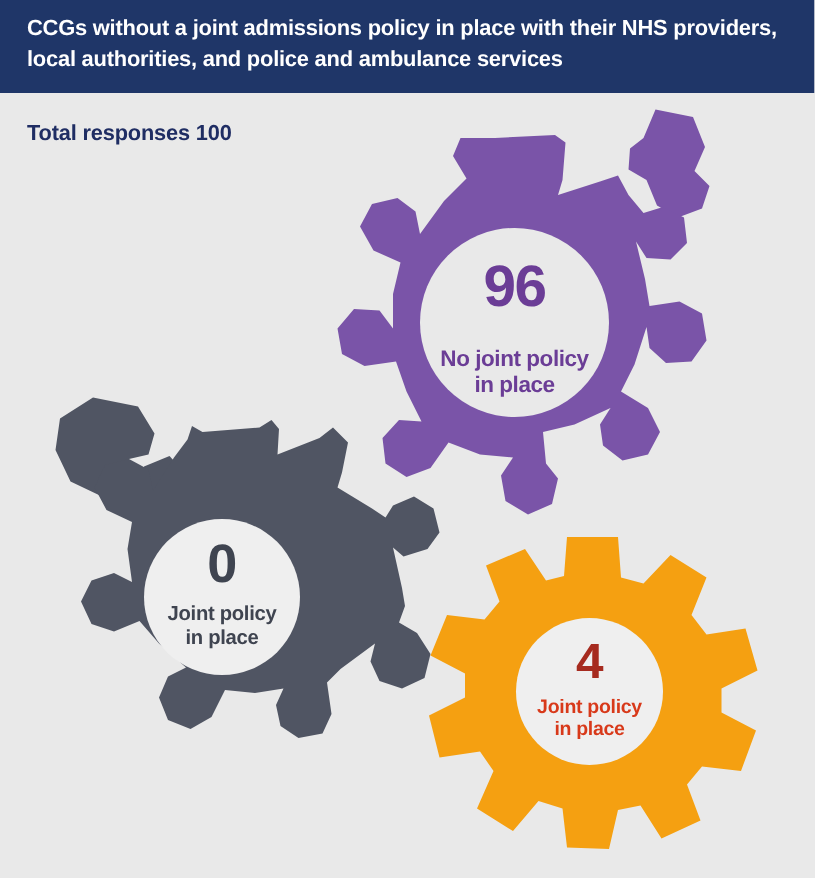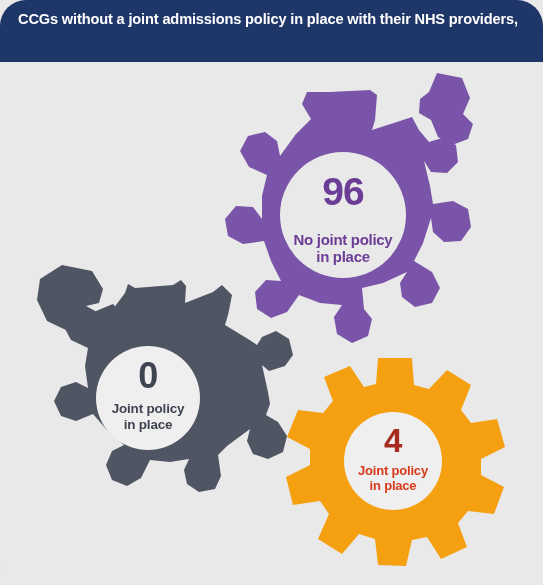--- a/index.html
+++ b/index.html
@@ -13,21 +13,20 @@
     font-family: "Liberation Sans", sans-serif;
     overflow: hidden;
   }
   #infographic {
     position: relative;
     width: 543px;
     height: 585px;
     background: #e9e9e9;
     box-sizing: border-box;
     overflow: hidden;
-    border-radius: 26px;
   }
   
   #header-bar {
     position: absolute;
     left: 0;
     top: 0;
     width: 543px;
     height: 62px;
     background: #1f3668;
     box-sizing: border-box;
@@ -138,23 +137,25 @@
   }
 </style>
 </head>
 <body>
 
 <div id="infographic">
 
   <div id="header-bar">
     <div id="header-title">
       <span class="line">CCGs without a joint admissions policy in place with their NHS providers,</span>
+      <span class="line">local authorities, and police and ambulance services</span>
     </div>
   </div>
 
+  <div id="total-responses">Total responses 100</div>
 
   <div id="gear-stage">
     <svg width="543" height="585" viewBox="0 0 543 585" xmlns="http://www.w3.org/2000/svg" aria-hidden="true">
 
       <g>
 
         <path fill="#505563" d="M40 279 L62 265 L92 271 L103 289 L99 303 L86 306 L84 322 L68 331 L47 321 L37 300 Z"></path>
         <path fill="#505563" d="M96 311 L113 304 L124 316 L119 331 L104 335 L94 325 Z"></path>
 
         <path fill="#505563" d="M128 284

